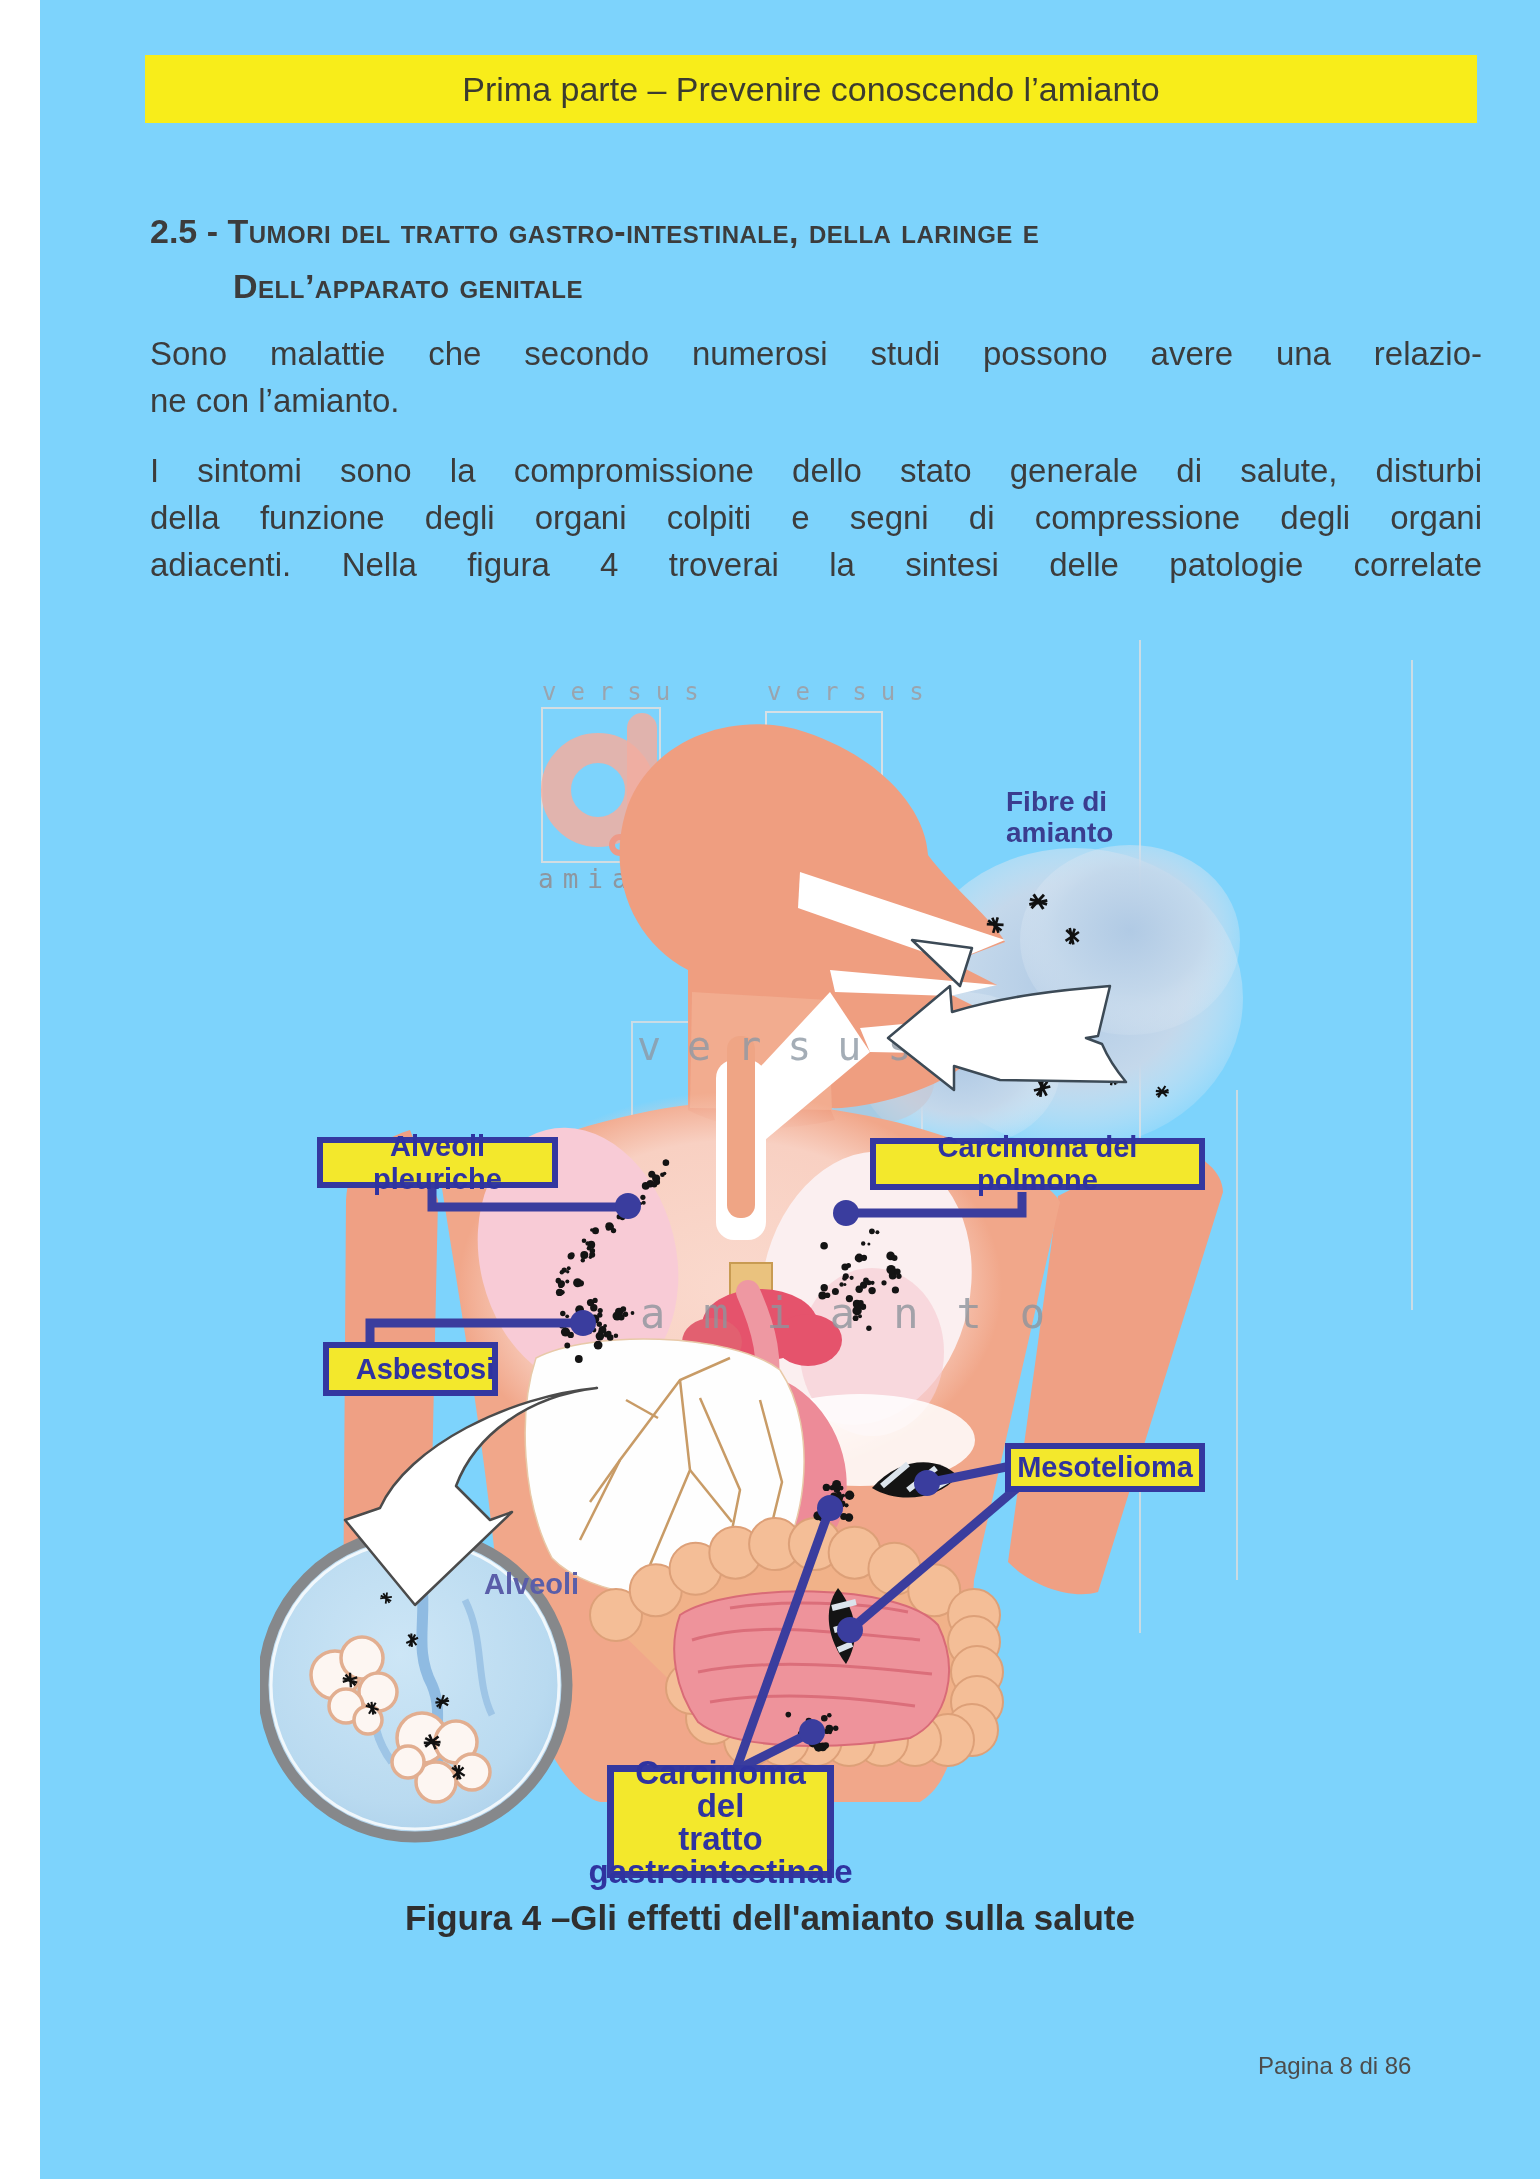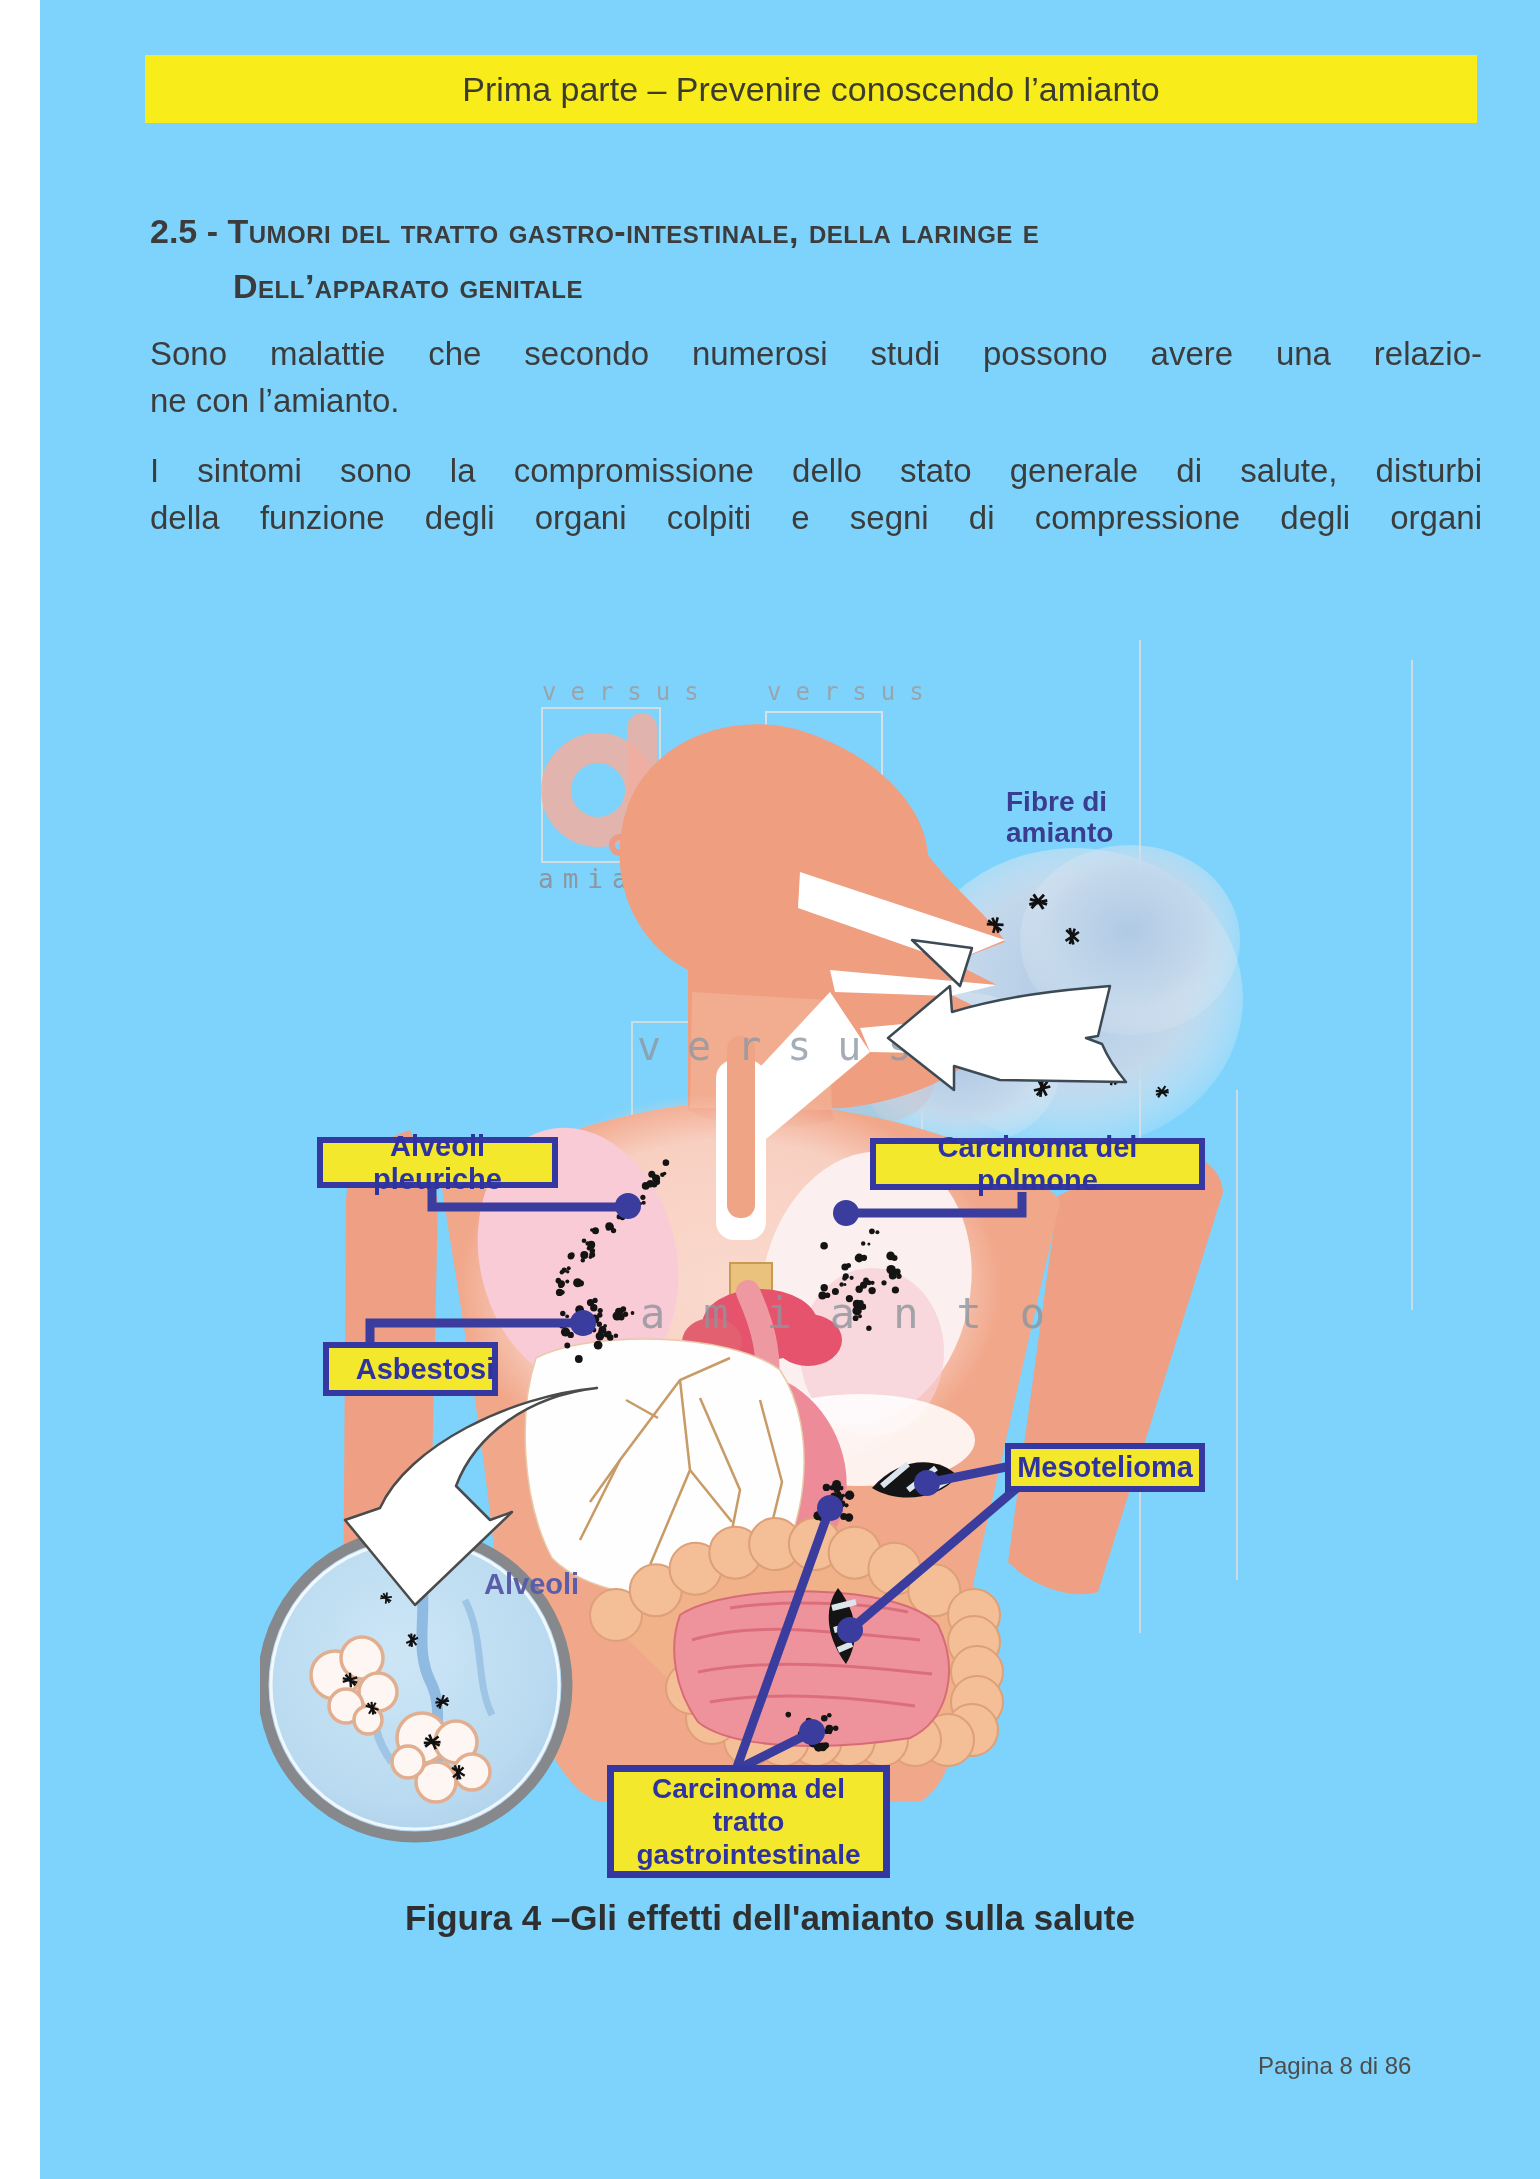--- a/index.html
+++ b/index.html
@@ -21,21 +21,21 @@
   
   #figure{position:absolute;left:220px;top:640px;width:1180px;height:1250px;}
   #figure svg{position:absolute;left:0;top:0;}
   
   .abox{position:absolute;background:#F3E82C;border:6px solid #3438A0;color:#2F33A0;font-weight:bold;
         font-size:29px;display:flex;align-items:center;justify-content:center;text-align:center;box-sizing:border-box;line-height:33px;}
   #lb-placche{left:57px;top:497px;width:241px;height:51px;}
   #lb-polmone{left:610px;top:498px;width:335px;height:52px;}
   #lb-asbestosi{left:63px;top:702px;width:175px;height:54px;padding-left:29px;}
   #lb-meso{left:745px;top:803px;width:200px;height:49px;}
-  #lb-gastro{left:347px;top:1125px;width:283px;height:113px;border-width:7px;font-size:28px;line-height:33px;flex-direction:column;}
+  #lb-gastro{left:347px;top:1125px;width:227px;height:113px;border-width:7px;font-size:33px;line-height:33px;flex-direction:column;}
   #lb-fibre{position:absolute;left:746px;top:146px;width:160px;color:#3A3D8F;font-weight:bold;font-size:28px;line-height:31px;}
   #lb-alveoli{position:absolute;left:224px;top:928px;color:#5A5EA9;font-weight:bold;font-size:29px;}
   
   #caption{position:absolute;left:110px;top:1898px;width:1240px;text-align:center;font-weight:bold;font-size:35px;color:#2f2f2f;}
   #footer{position:absolute;left:1218px;top:2052px;font-size:24px;color:#4c4c4c;}
   .wmono{font-family:"DejaVu Sans Mono", monospace;}
 </style>
 </head>
 <body>
 
@@ -50,20 +50,21 @@
     <div class="l2 sc">Dell’apparato genitale</div>
   </div>
 
   <div id="para1" class="para">
     <div class="jl">Sono malattie che secondo numerosi studi possono avere una relazio-</div>
     <div class="jlast">ne con l’amianto.</div>
   </div>
   <div id="para2" class="para">
     <div class="jl">I sintomi sono la compromissione dello stato generale di salute, disturbi</div>
     <div class="jl">della funzione degli organi colpiti e segni di compressione degli organi</div>
+    <div class="jl">adiacenti. Nella figura 4 troverai la sintesi delle patologie correlate</div>
   </div>
 
   <div id="figure">
     <svg width="1180" height="1250" viewBox="0 0 1180 1250">
       <defs>
         <radialGradient id="gradCloud" cx="50%" cy="45%" r="60%">
           <stop offset="0%" stop-color="#AFC9E4"></stop>
           <stop offset="55%" stop-color="#C4D8EB"></stop>
           <stop offset="100%" stop-color="#E9F1F8" stop-opacity="0"></stop>
         </radialGradient>

